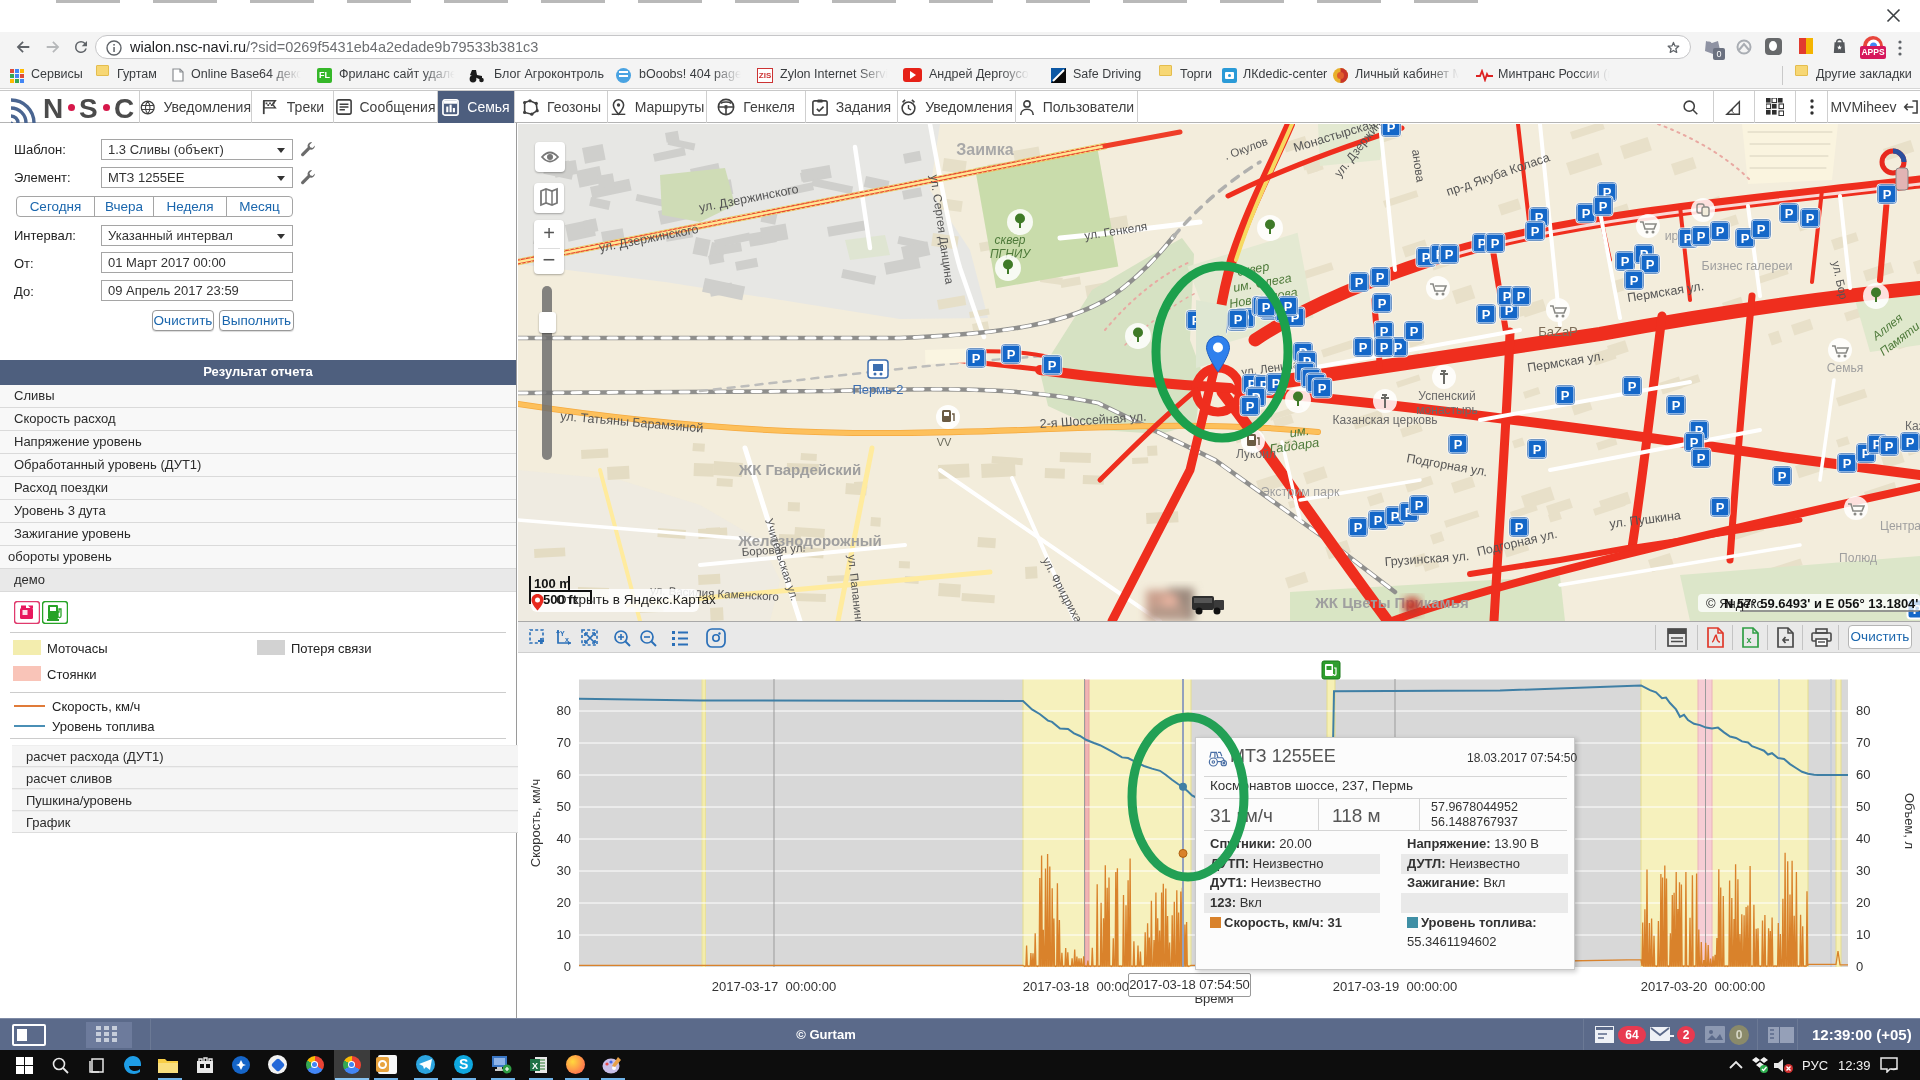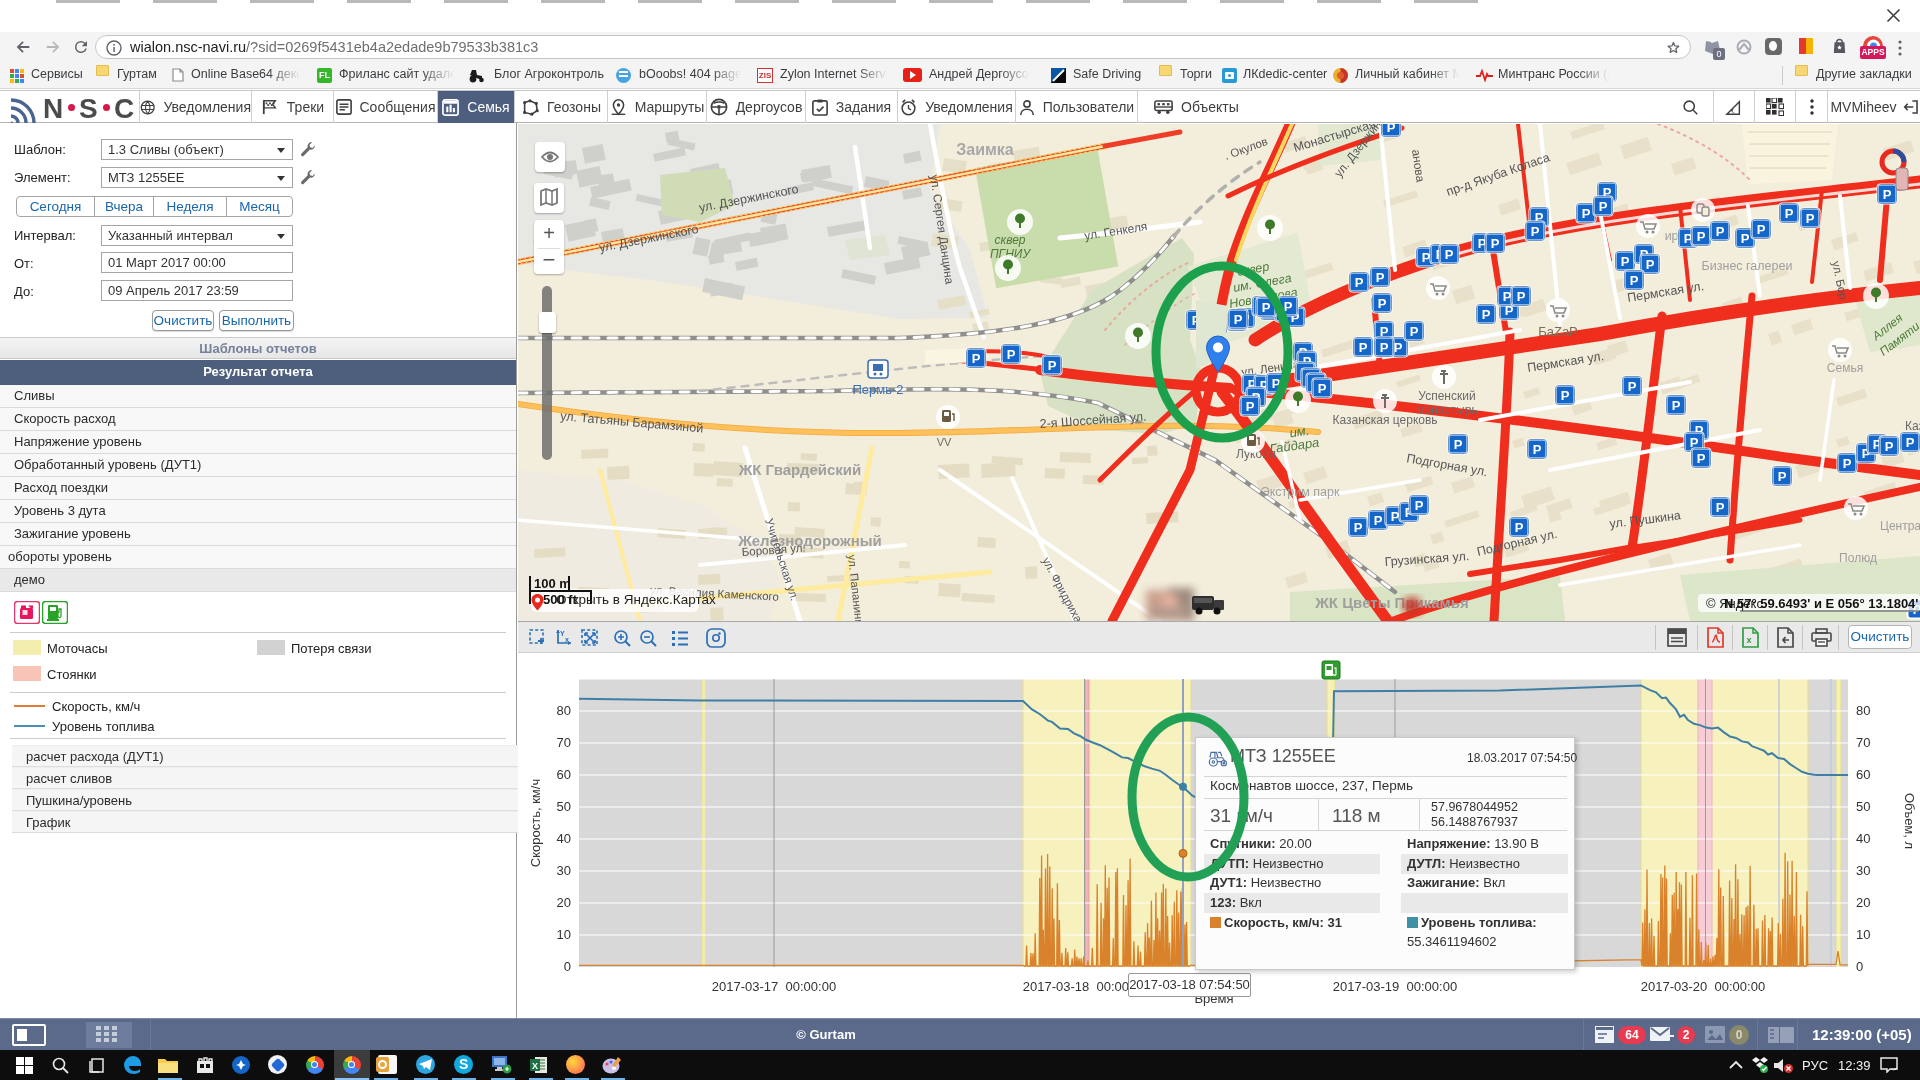--- a/index.html
+++ b/index.html
@@ -238,21 +238,21 @@
         </svg>
         <span>Маршруты</span>
       </div>
       <div class="navc" style="left:707px;width:99px">
         <svg width="18" height="18" viewBox="0 0 20 20">
           <circle cx="10" cy="10" r="8.5" fill="none" stroke="#3f3f3f" stroke-width="1.8"></circle>
           <circle cx="10" cy="10" r="2.2" fill="#3f3f3f"></circle>
           <path d="M2 10h6M12 10h6M10 12v6" stroke="#3f3f3f" stroke-width="1.8"></path>
           <path d="M4 6c3-2 9-2 12 0" fill="none" stroke="#3f3f3f" stroke-width="1.8"></path>
         </svg>
-        <span>Дергоусов</span>
+        <span>Генкеля</span>
       </div>
       <div class="navc" style="left:806px;width:92px">
         <svg width="16" height="17" viewBox="0 0 18 19">
           <rect x="1" y="2" width="16" height="16" rx="2" fill="none" stroke="#3f3f3f" stroke-width="1.8"></rect>
           <rect x="6" y="0.5" width="6" height="3.5" rx="1" fill="#3f3f3f"></rect>
           <path d="M5.5 11l2.5 2.5 5-5" fill="none" stroke="#3f3f3f" stroke-width="1.8"></path>
         </svg>
         <span>Задания</span>
       </div>
       <div class="navc" style="left:898px;width:118px">
@@ -262,32 +262,20 @@
           <path d="M3 4L6 1M17 4l-3-3" stroke="#3f3f3f" stroke-width="1.8"></path>
         </svg>
         <span>Уведомления</span>
       </div>
       <div class="navc" style="left:1016px;width:122px">
         <svg width="16" height="17" viewBox="0 0 18 19">
           <circle cx="9" cy="5.5" r="3.5" fill="none" stroke="#3f3f3f" stroke-width="1.8"></circle>
           <path d="M2 18c0-4 3-6.5 7-6.5s7 2.5 7 6.5" fill="none" stroke="#3f3f3f" stroke-width="1.8"></path>
         </svg>
         <span>Пользователи</span>
-      </div>
-      <div class="navc" style="left:1138px;width:530px;border-right:none;justify-content:flex-start;padding-left:16px;gap:8px">
-        <svg width="19" height="16" viewBox="0 0 22 18">
-          <rect x="1" y="2" width="20" height="11" rx="2" fill="none" stroke="#3f3f3f" stroke-width="1.8"></rect>
-          <path d="M1 9h20" stroke="#3f3f3f" stroke-width="1.6"></path>
-          <circle cx="6" cy="15" r="2" fill="#3f3f3f"></circle>
-          <circle cx="16" cy="15" r="2" fill="#3f3f3f"></circle>
-          <rect x="4" y="4.5" width="3" height="2.5" fill="#3f3f3f"></rect>
-          <rect x="9.5" y="4.5" width="3" height="2.5" fill="#3f3f3f"></rect>
-          <rect x="15" y="4.5" width="3" height="2.5" fill="#3f3f3f"></rect>
-        </svg>
-        <span>Объекты</span>
       </div>
       <div class="navc" style="left:1668px;width:46px">
         <svg width="17" height="17" viewBox="0 0 20 20">
           <circle cx="8.5" cy="8.5" r="6" fill="none" stroke="#3f3f3f" stroke-width="1.8"></circle>
           <path d="M13 13l5 5" stroke="#3f3f3f" stroke-width="1.8"></path>
         </svg>
       </div>
       <div class="navc" style="left:1714px;width:41px">
         <svg width="18" height="17" viewBox="0 0 20 19">
           <path d="M2 17L16 3v14z" fill="none" stroke="#3f3f3f" stroke-width="1.6"></path>
@@ -338,21 +326,20 @@
     <div class="qbtn" style="left:153px;width:74px;">Неделя</div>
     <div class="qbtn" style="left:226px;width:67px;border-radius:0 4px 4px 0;">Месяц</div>
     <div class="lbl" style="left:14px;top:228px">Интервал:</div>
     <div class="sel" style="top:225px">Указанный интервал</div>
     <div class="lbl" style="left:14px;top:256px">От:</div>
     <div class="inp" style="top:252px">01 Март 2017 00:00</div>
     <div class="lbl" style="left:14px;top:284px">До:</div>
     <div class="inp" style="top:280px">09 Апрель 2017 23:59</div>
     <div class="abtn" style="left:152px;top:310px;width:62px">Очистить</div>
     <div class="abtn" style="left:219px;top:310px;width:75px">Выполнить</div>
-    <div class="hdr1" style="top:337px">Шаблоны отчетов</div>
     <div class="hdr2" style="top:360px;height:25px;line-height:24px">Результат отчета</div>
     <div class="lrow" style="top:385px;">Сливы</div>
     <div class="lrow" style="top:431px;">Напряжение уровень</div>
     <div class="lrow" style="top:408px;">Скорость расход</div>
     <div class="lrow" style="top:454px;">Обработанный уровень (ДУТ1)</div>
     <div class="lrow" style="top:477px;">Расход поездки</div>
     <div class="lrow" style="top:500px;">Уровень 3 дута</div>
     <div class="lrow" style="top:523px;">Зажигание уровень</div>
     <div class="lrow" style="top:546px;padding-left:8px;">обороты уровень</div>
     <div class="lrow" style="top:569px;background:#e9e9e9;">демо</div>

